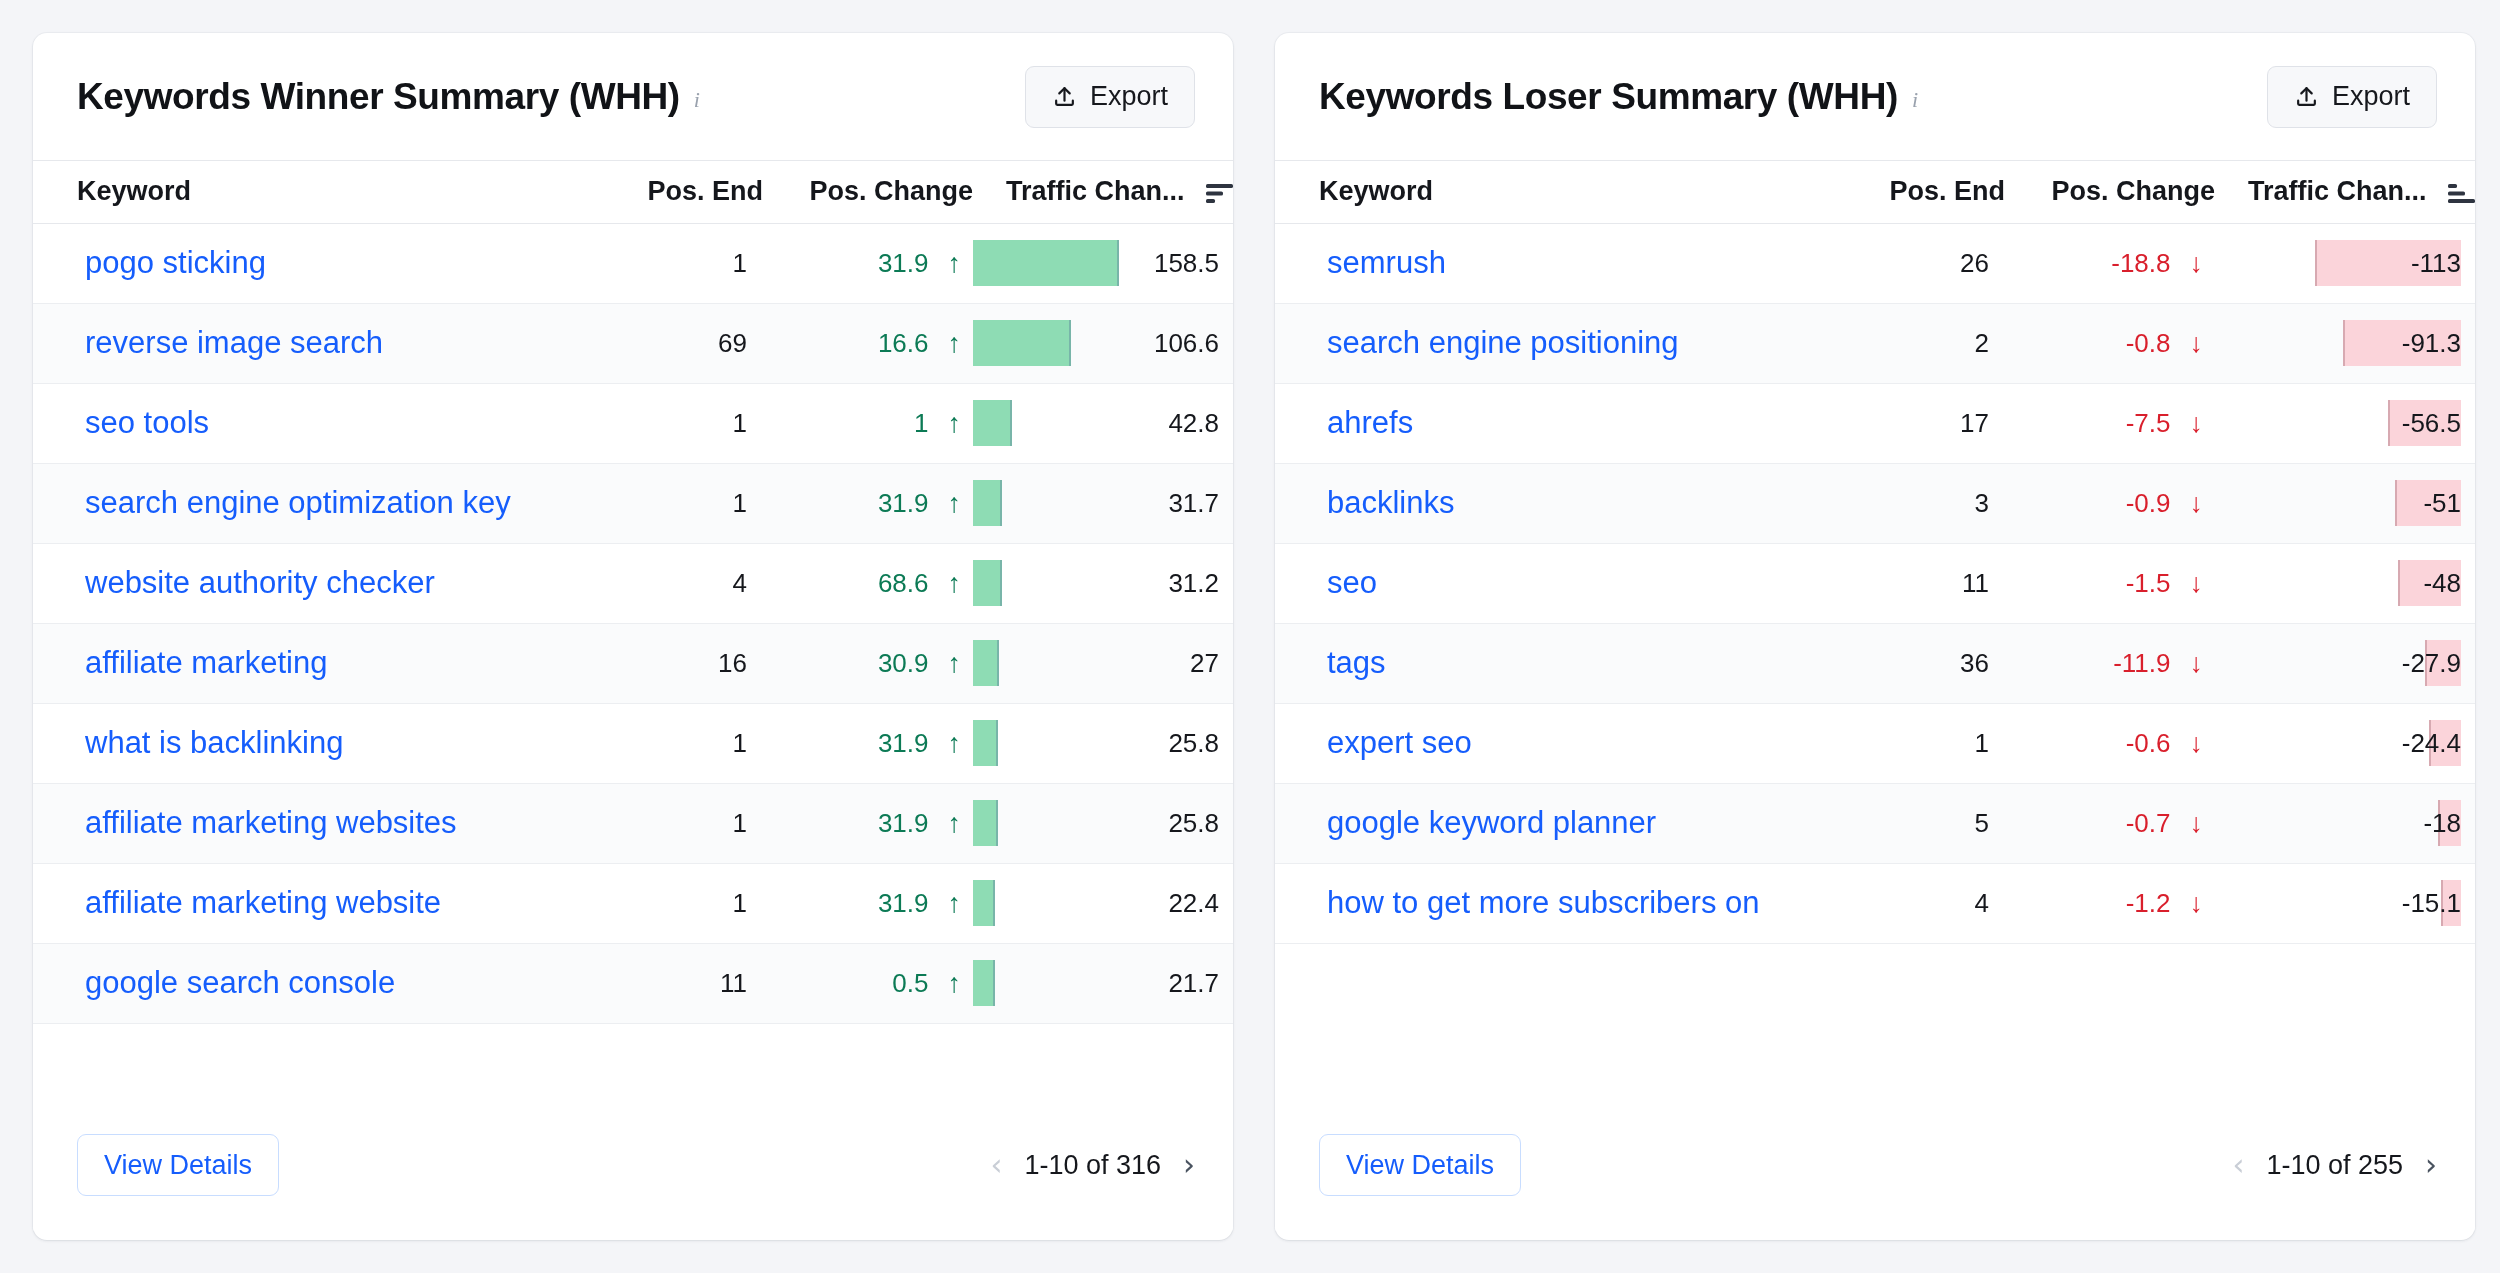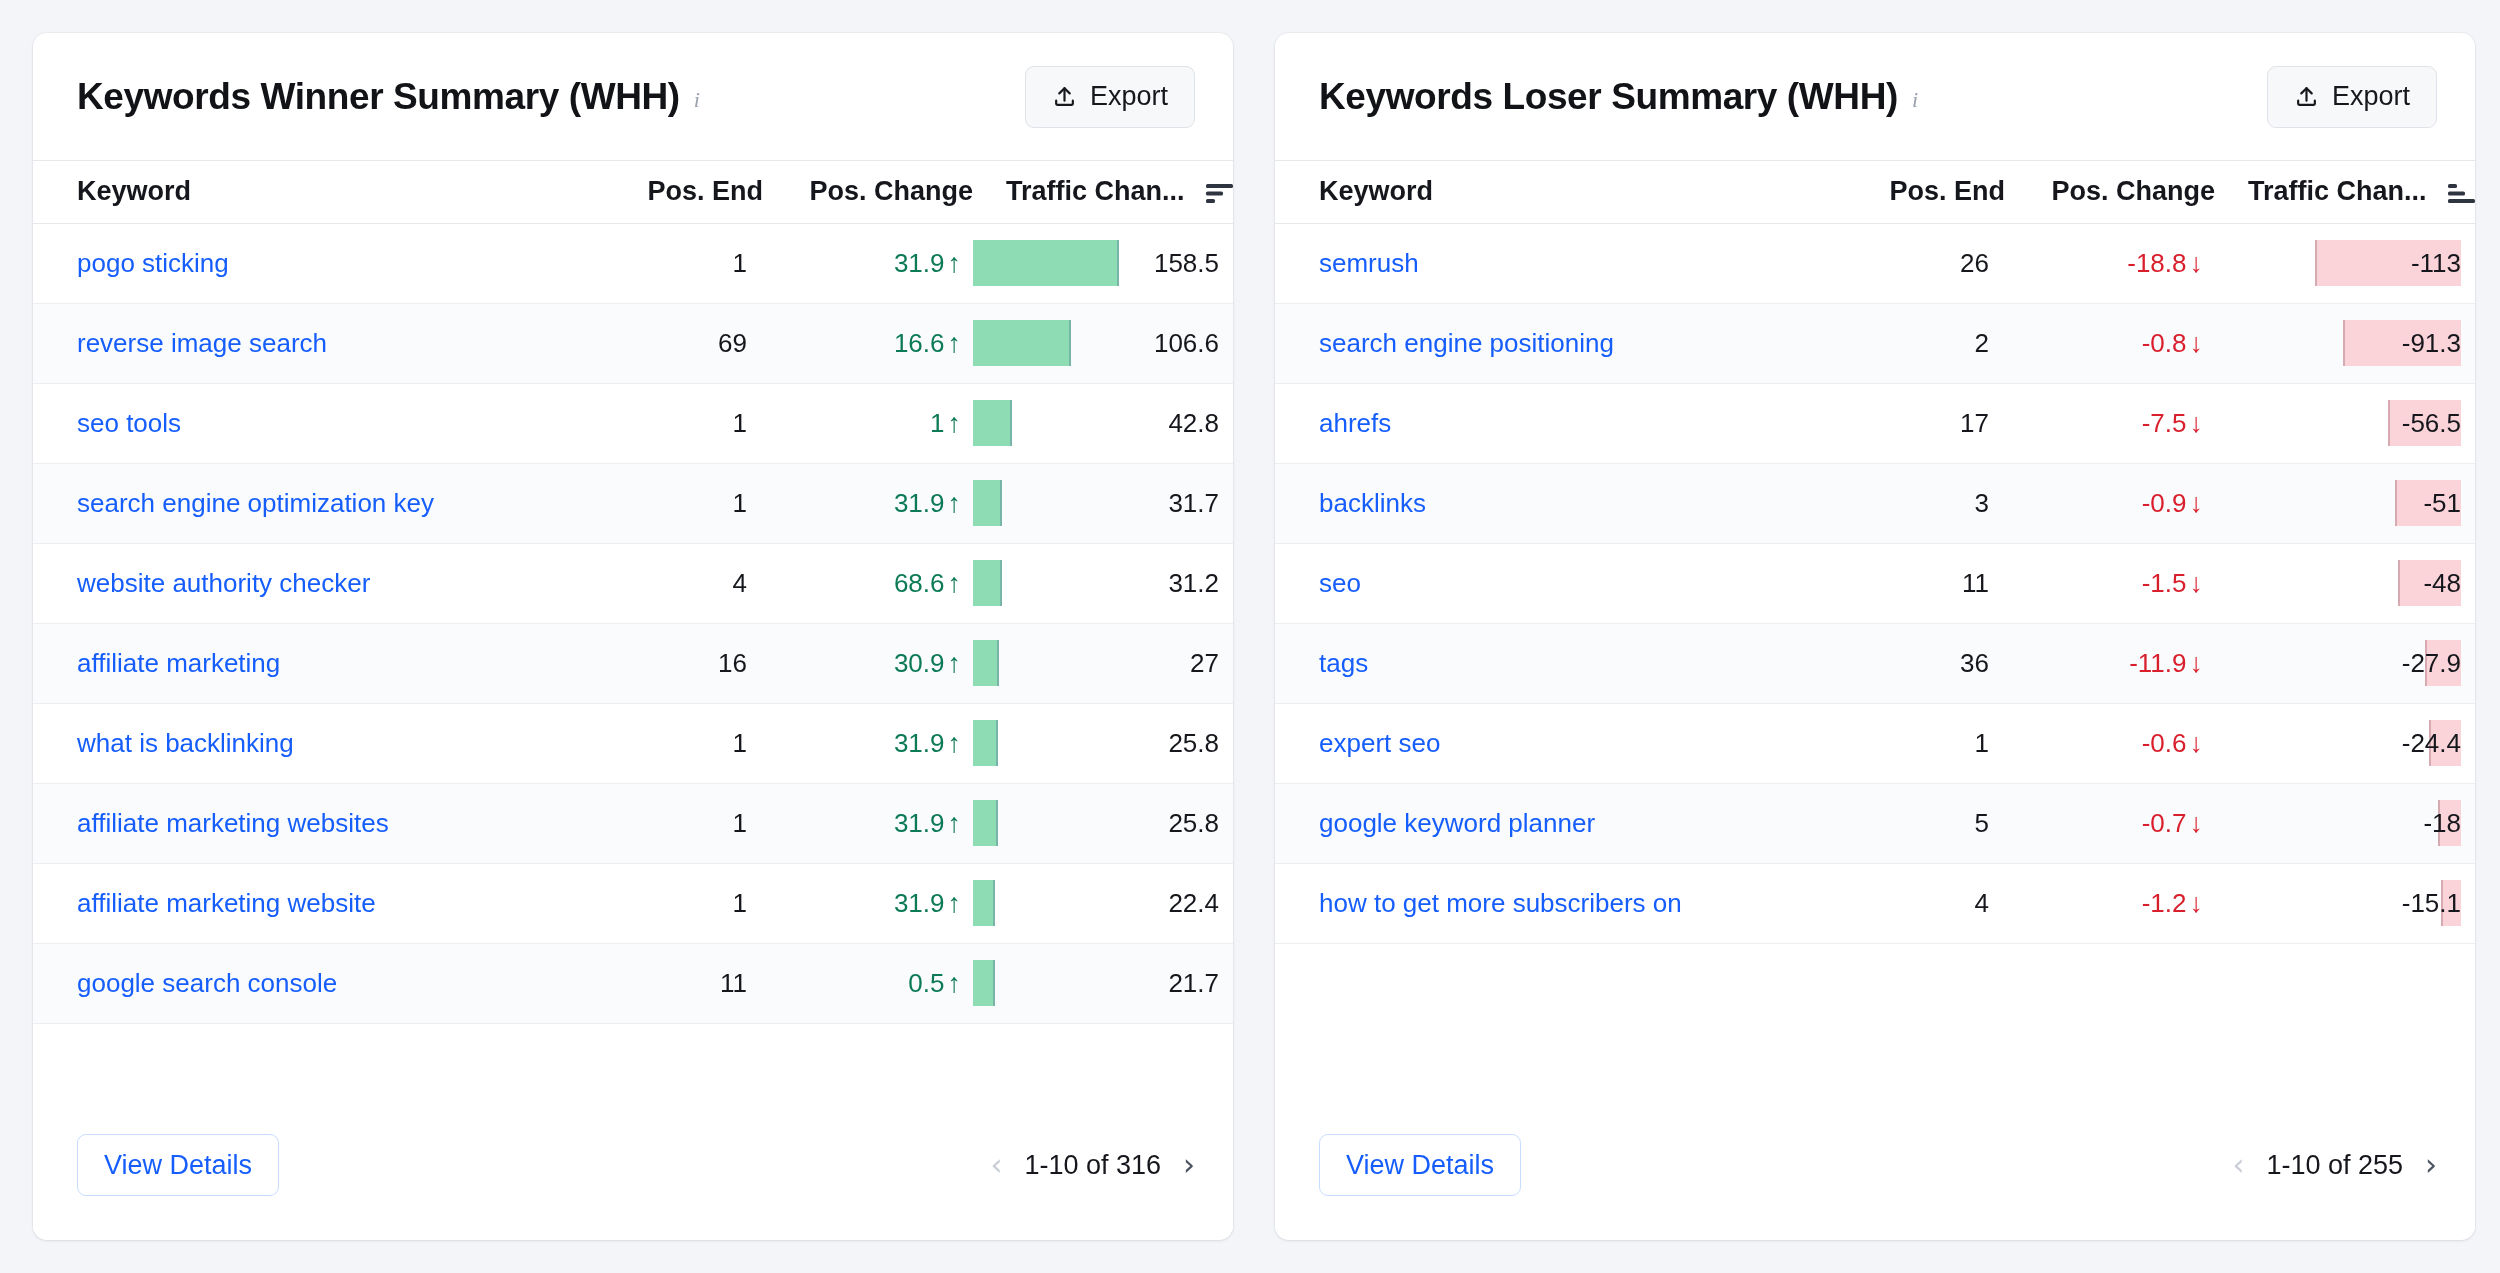--- a/index.html
+++ b/index.html
@@ -94,29 +94,30 @@
   }
   .tbl tbody tr:nth-child(even) { background: #fafbfc; }
 
   .col-kw   { width: 560px; }
   .col-pos  { width: 170px; }
   .col-chg  { width: 210px; }
   .col-tc   { width: 260px; }
 
   .kw-link {
     color: #155dfc;
-    font-size: 26px;
+    font-size: 31px;
     text-decoration: none;
     cursor: pointer;
     display: block;
     overflow: hidden;
     white-space: nowrap;
-  }
-
-  .chg { display: inline-flex; align-items: center; justify-content: flex-start; gap: 3px; padding-right: 12px; }
+    margin-left: 8px;
+  }
+
+  .chg { display: inline-flex; align-items: center; justify-content: flex-start; gap: 19px; padding-right: 12px; }
   .chg.up   { color: #0c7a55; }
   .chg.down { color: #d91f2c; }
   .chg .arw { font-size: 27px; line-height: 1; }
 
   
   .barcell { position: relative; padding-right: 14px; }
   .barcell .bar {
     position: absolute;
     top: 50%;
     transform: translateY(-50%);

